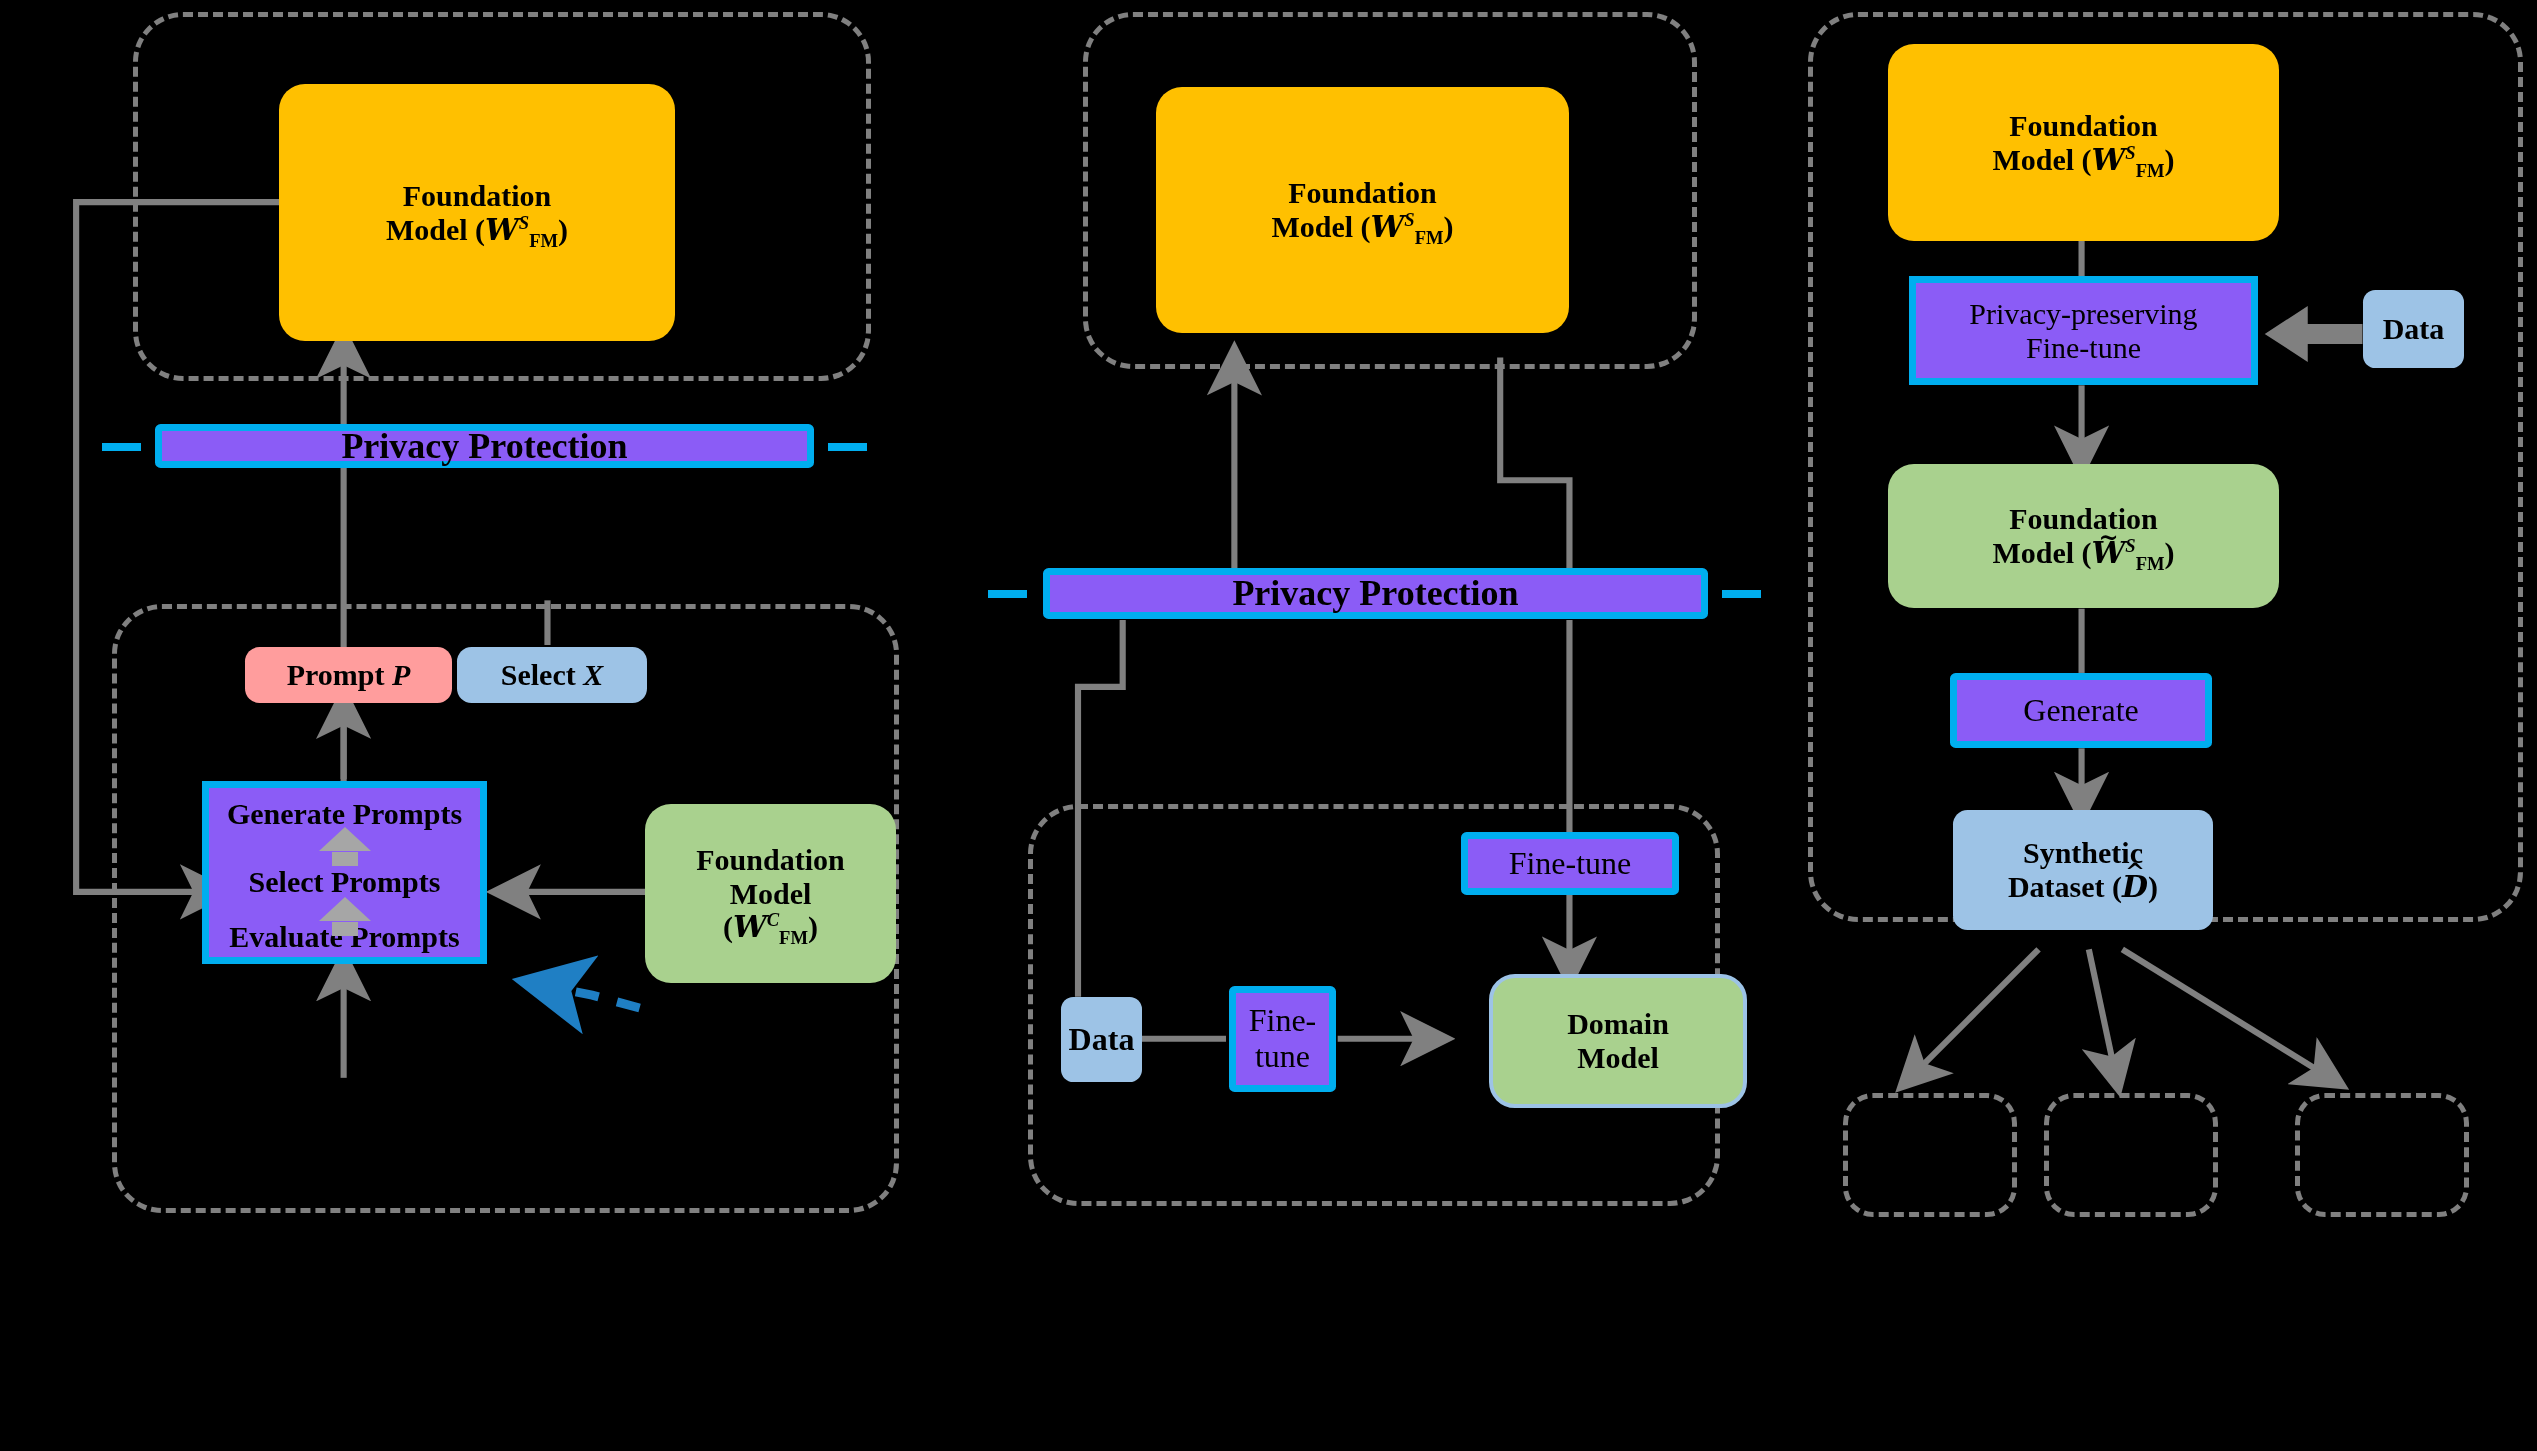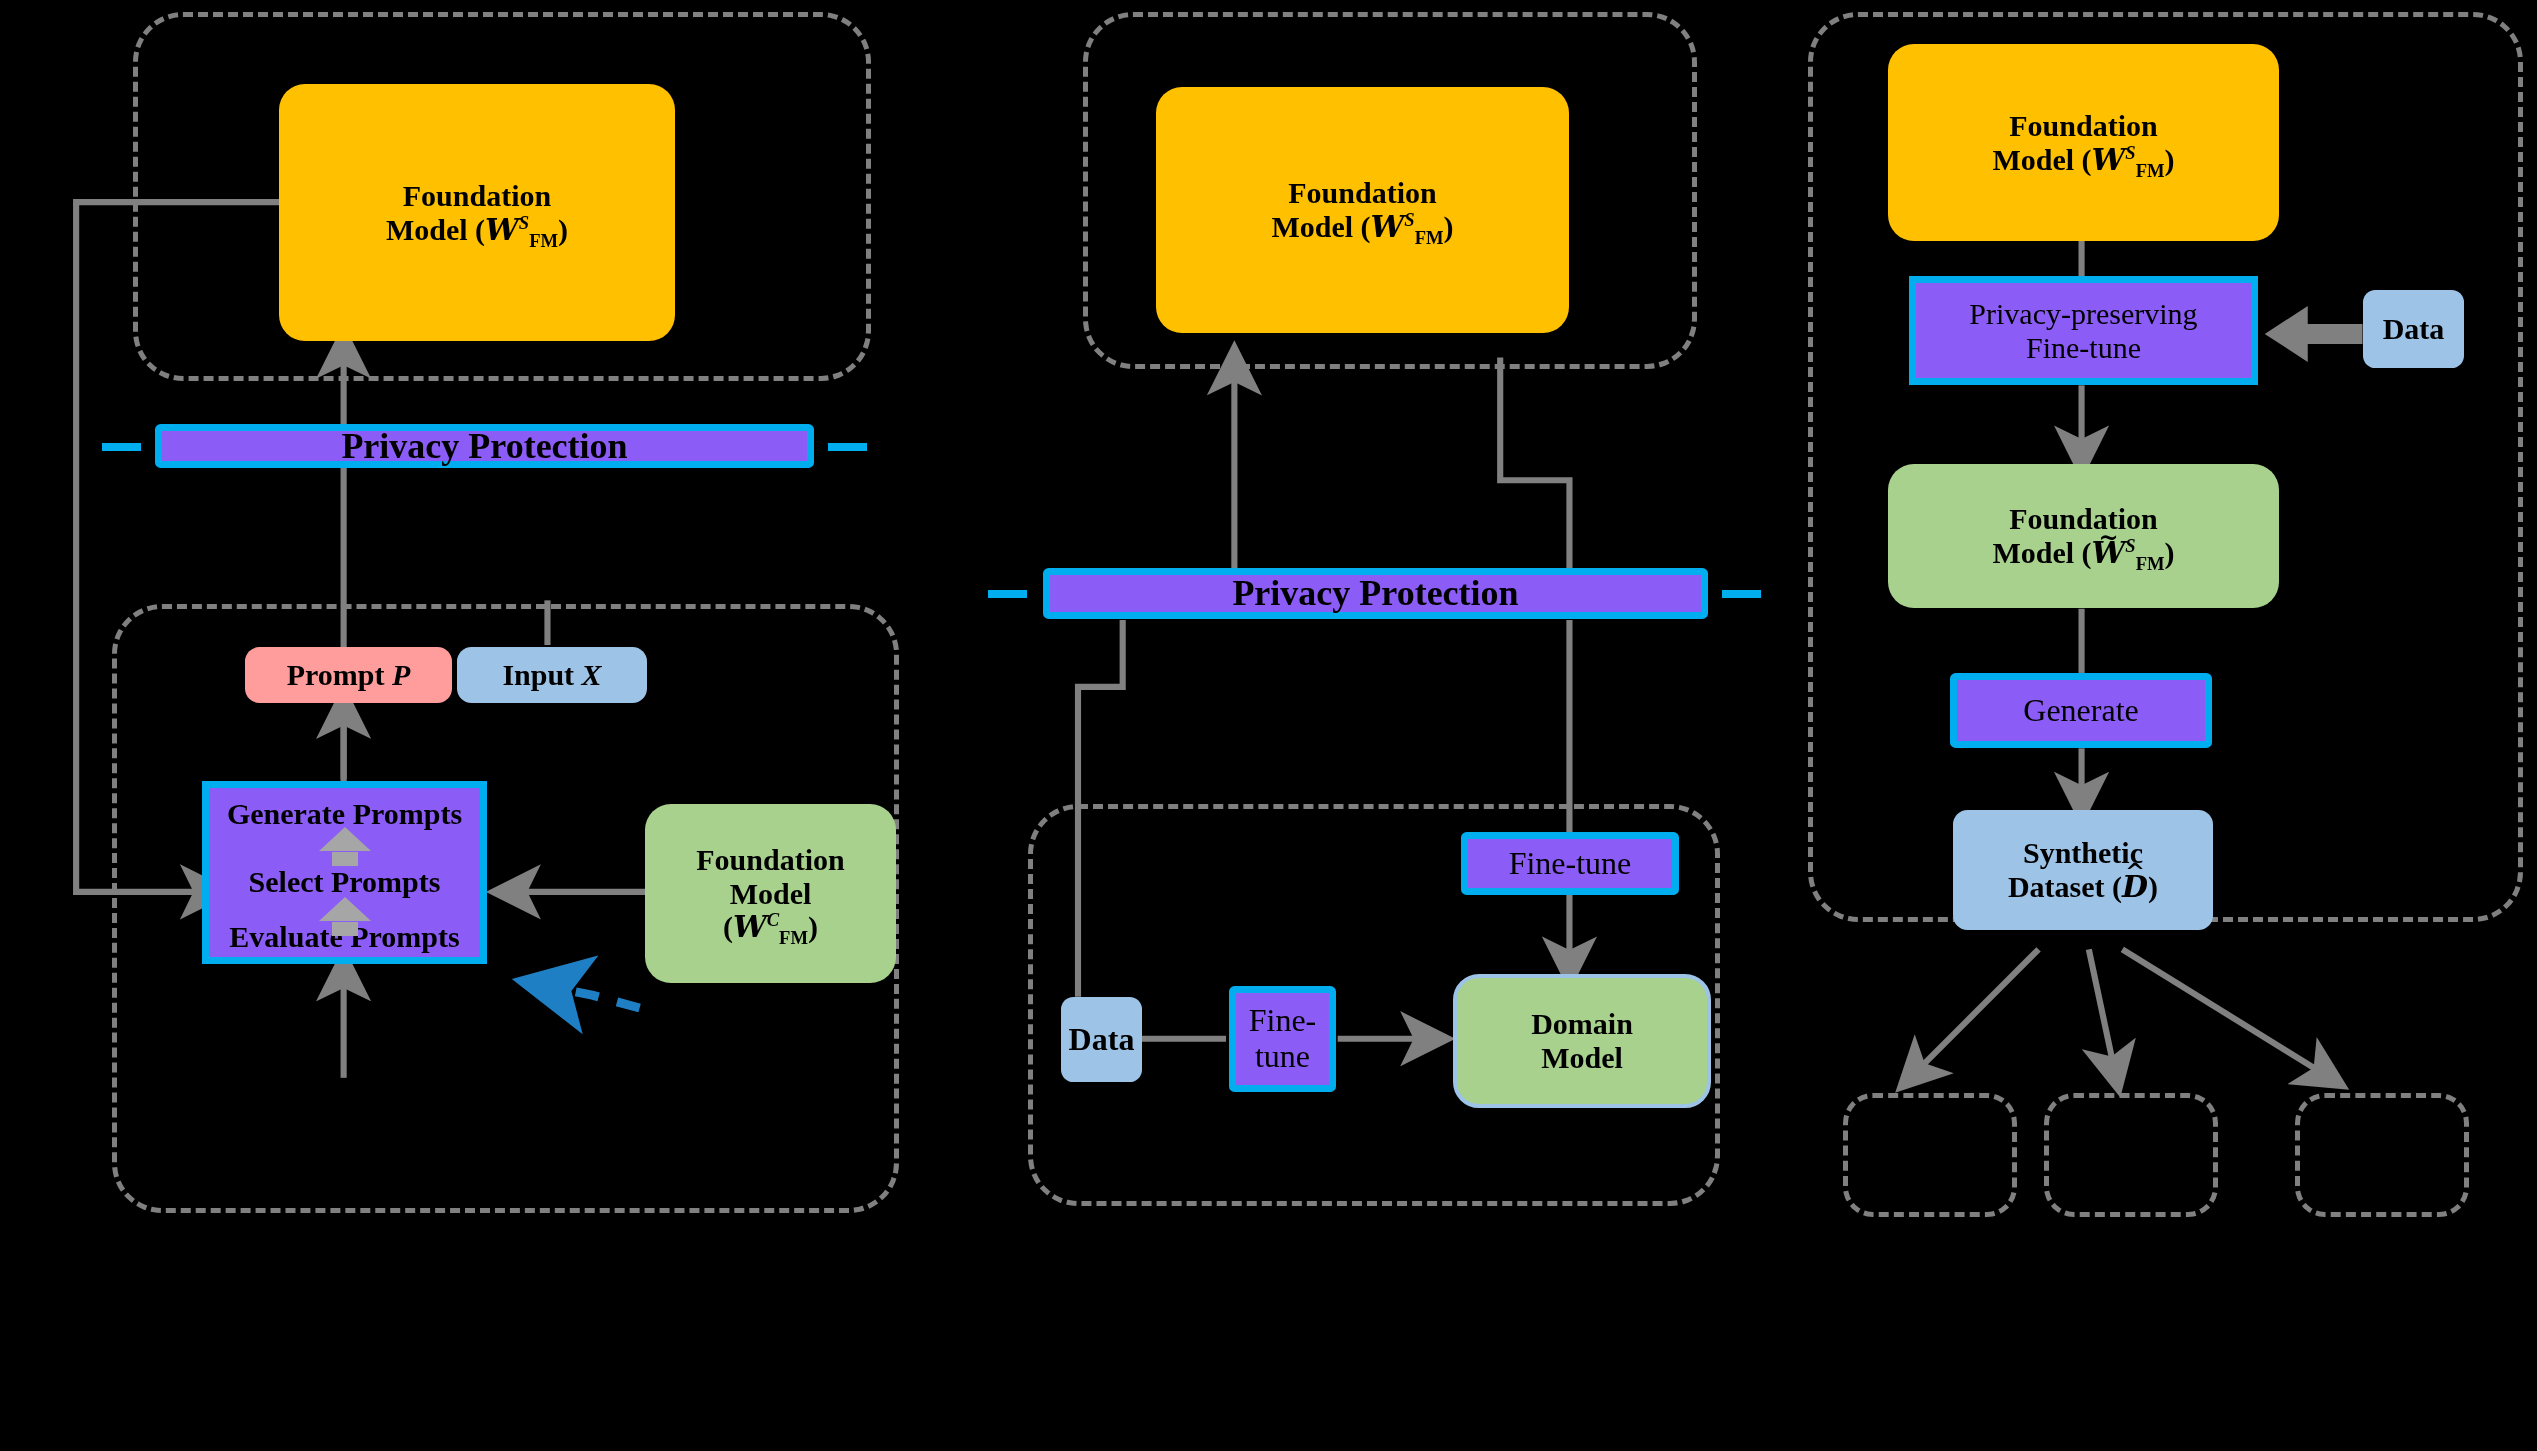--- a/index.html
+++ b/index.html
@@ -117,21 +117,21 @@
     <span>Privacy Protection</span>
   </div>
 
   <div style="position:absolute;left:102px;top:443px;width:39px;height:7.8px;background:#00AEEF;"></div>
   <div style="position:absolute;left:828px;top:443px;width:39px;height:7.8px;background:#00AEEF;"></div>
 
   <div class="node chip-pink t1" style="left:245px;top:647px;width:207px;height:56px;">
     <span><span>Prompt </span><span class="ital">P</span></span>
   </div>
   <div class="node chip-blue t1" style="left:457px;top:647px;width:190px;height:56px;">
-    <span><span>Input </span><span class="ital">X</span></span>
+    <span><span>Select </span><span class="ital">X</span></span>
   </div>
 
   <div class="node proc" style="left:202px;top:781px;width:285px;height:183px;flex-direction:column;justify-content:space-between;padding:9px 0;">
     <div class="t4" style="font-weight:bold;">Generate Prompts</div>
     <div style="width:0;height:0;margin:-3.4px 0;
                 border-left:26px solid transparent;border-right:26px solid transparent;
                 border-bottom:24.6px solid #A6A6A6;position:relative;">
       <div style="position:absolute;left:-13px;top:24.6px;width:26px;height:14.5px;background:#A6A6A6;"></div>
     </div>
     <div class="t4" style="font-weight:bold;margin-top:17px;">Select Prompts</div>
@@ -172,21 +172,21 @@
     <span>Data</span>
   </div>
 
   <div class="node proc proc-r t3" style="left:1229px;top:986px;width:107px;height:106px;">
     <div>
       <span>Fine-</span><br>
       <span>tune</span>
     </div>
   </div>
 
-  <div class="node fm-green t1" style="left:1453px;top:974px;width:258px;height:134px;border:4.5px solid #9DC3E6;">
+  <div class="node fm-green t1" style="left:1489px;top:974px;width:258px;height:134px;border:4.5px solid #9DC3E6;">
     <div>
       <span>Domain</span><br>
       <span>Model</span>
     </div>
   </div>
 
   <div class="node fm-orange t1" style="left:1888px;top:44px;width:391px;height:197px;">
     <div>
       <span>Foundation</span><br>
       <span>Model (</span><span class="cal">W</span><span class="sup">S</span><span class="sub">FM</span><span>)</span>

